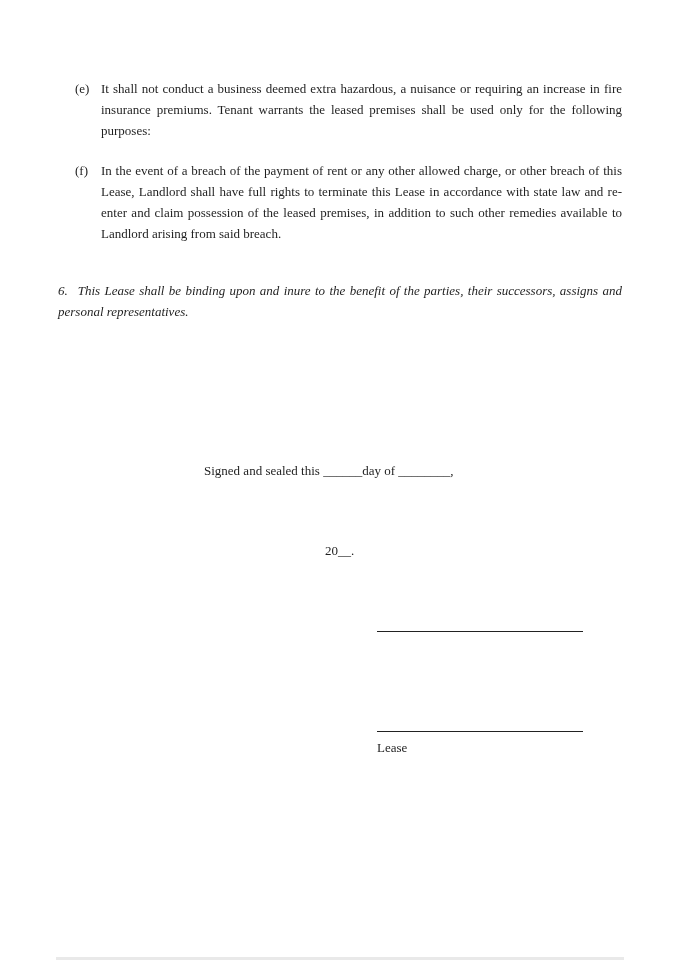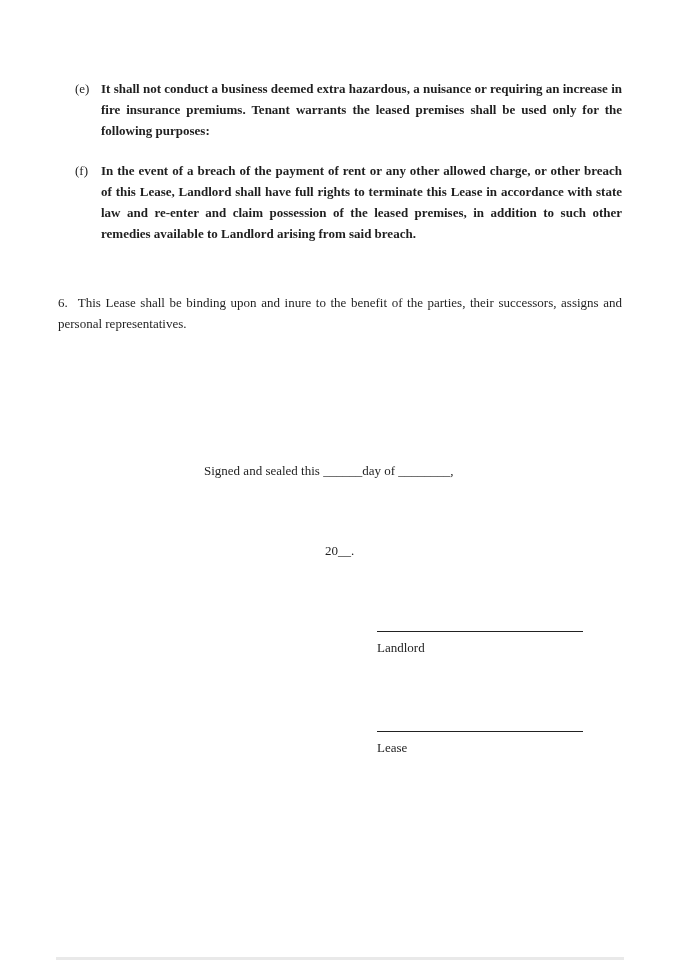--- a/index.html
+++ b/index.html
@@ -23,21 +23,20 @@
     display: flex;
     width: 547px;
   }
   .clause-label {
     width: 26px;
     flex-shrink: 0;
   }
   .clause-text {
     flex: 1;
     text-align: justify;
-    font-weight: bold;
   }
   .para {
     position: absolute;
     width: 564px;
     text-align: justify;
   }
   .para .num {
     margin-right: 10px;
   }
   .centered-line {
@@ -74,32 +73,31 @@
   <div class="clause" style="top: 78px; left: 75px;">
     <span class="clause-label">(e)</span>
     <div class="clause-text">It shall not conduct a business deemed extra hazardous, a nuisance or requiring an increase in fire insurance premiums.  Tenant warrants the leased premises shall be used only for the following purposes:</div>
   </div>
 
   <div class="clause" style="top: 160px; left: 75px;">
     <span class="clause-label">(f)</span>
     <div class="clause-text">In the event of a breach of the payment of rent or any other allowed charge, or other breach of this Lease, Landlord shall have full rights to terminate this Lease in accordance with state law and re-enter and claim possession of the leased premises, in addition to such other remedies available to Landlord arising from said breach.</div>
   </div>
 
-  <div class="para" style="top: 292px; left: 58px;">
+  <div class="para" style="top: 280px; left: 58px; font-style: italic;">
     <span class="num">6.</span><span>This Lease shall be binding upon and inure to the benefit of the parties, their successors, assigns and personal representatives.</span>
   </div>
 
 
   <div class="centered-line" style="top: 460px; left: 204px;">Signed and sealed this ______day of ________,</div>
 
   <div class="centered-line" style="top: 540px; left: 325px;">20__.</div>
 
   <div class="sig-block" style="top: 631px; left: 377px;">
     <div class="sig-line"></div>
-    <div class="sig-label">Landlord</div>
   </div>
 
   <div class="sig-block" style="top: 731px; left: 377px;">
     <div class="sig-line"></div>
     <div class="sig-label">Lease</div>
   </div>
 
   <div class="bottom-artifact"></div>
 
 </div>

